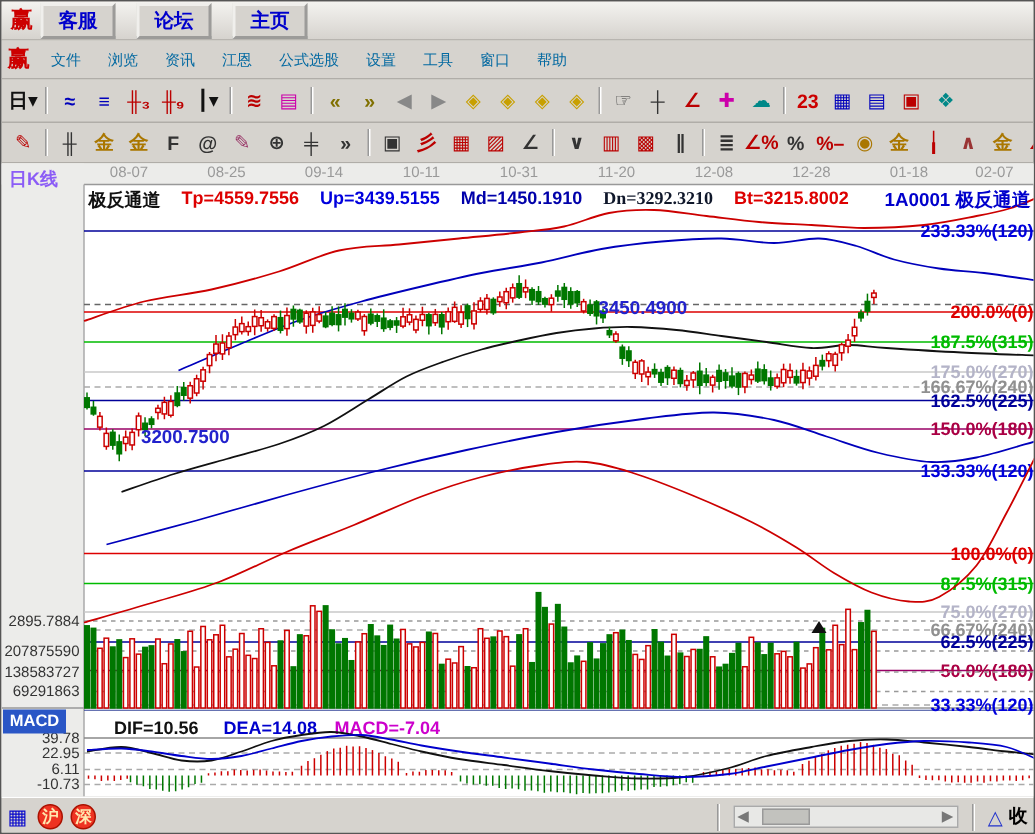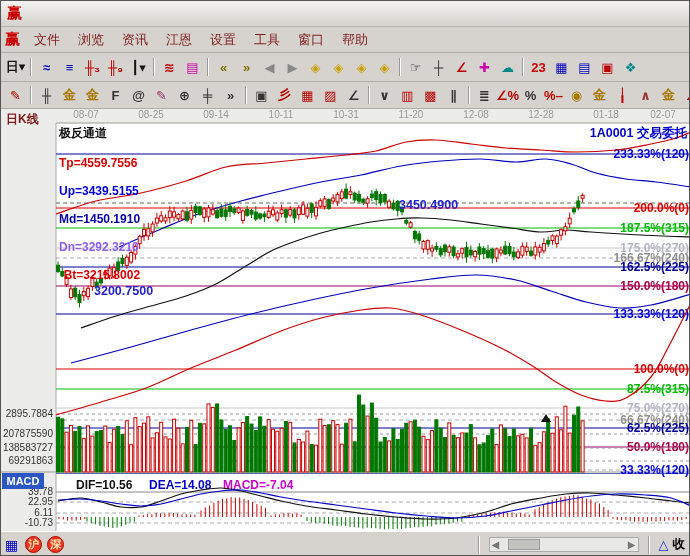--- a/index.html
+++ b/index.html
@@ -8,36 +8,36 @@
 
   
   .titlebar { height:26px; display:flex; align-items:center; padding:0 6px; background:linear-gradient(#f4f3f0,#d6d3ce); border-bottom:1px solid #b8b5b0; }
   .logo { color:#cc0000; font-weight:bold; font-size:15px; margin-right:5px; }
   .title { font-size:12.5px; font-weight:bold; color:#111; flex:1; white-space:nowrap; overflow:hidden; }
   .tbtns { display:flex; gap:14px; margin-right:4px; }
   .sbtn { font-size:13px; font-weight:bold; color:#0000cc; background:#d6d3ce; border:2px outset #f0efec; padding:1px 10px; cursor:pointer; }
 
   
   .menubar { height:26px; display:flex; align-items:center; padding:0 4px; background:#d6d3ce; border-bottom:1px solid #b0ada8; }
-  .menuitem { font-size:13px; color:#7f1d1d; padding:2px 9px; cursor:pointer; }
+  .menuitem { font-size:10px; color:#0369a1; padding:2px 9px; cursor:pointer; }
 
   
   .toolbar { display:flex; align-items:center; padding:0 3px; background:#d6d3ce; border-bottom:1px solid #b0ada8; overflow:hidden; }
   .t1 { height:29px; }
   .t2 { height:27px; }
   .ticon { min-width:23px; height:21px; display:flex; align-items:center; justify-content:center; font-size:13px; font-weight:bold; cursor:pointer; border:1px solid transparent; white-space:nowrap; }
   .tsep { width:2px; height:18px; border-left:1px solid #999; border-right:1px solid #fff; margin:0 3px; }
 
   
   .chartwrap { position:relative; width:690px; height:422px; background:#ffffff; }
   .gutterbg { position:absolute; left:0; top:0; width:55px; height:422px; background:#ececea; }
   .datebg { position:absolute; left:0; top:0; width:690px; height:14px; background:#ececea; }
   #chart-svg { position:absolute; left:0; top:0; }
-  .klabel { position:absolute; left:5px; top:2px; font-size:12px; font-weight:bold; color:#7f1d1d; }
-  .indrow { position:absolute; left:58px; top:16px; display:flex; gap:14px; font-size:12px; font-weight:bold; white-space:nowrap;flex-direction:column; }
+  .klabel { position:absolute; left:5px; top:2px; font-size:12px; font-weight:bold; color:#8b5cf6; }
+  .indrow { position:absolute; left:58px; top:16px; display:flex; gap:14px; font-size:12px; font-weight:bold; white-space:nowrap; }
   .symlabel { position:absolute; right:4px; top:16px; font-size:12.5px; font-weight:bold; color:#0000cc; }
   .macdtab { position:absolute; left:1px; top:364px; width:42px; height:16px; background:#2a56c6; color:#fff; font-size:11px; font-weight:bold; text-align:center; line-height:16px; }
 
   
   .statusbar { height:26px; display:flex; align-items:center; background:#d6d3ce; border-top:1px solid #fff; box-shadow:0 -1px 0 #999; padding:0 4px; font-size:12.5px; font-weight:bold; gap:5px; }
   .sicon { color:#0000cc; font-size:14px; margin-right:2px; }
   .badge { width:17px; height:17px; border-radius:50%; background:#ee3322; border:1px solid #aa1100; color:#ffe9b0; font-size:11px; font-weight:bold; display:flex; align-items:center; justify-content:center; }
   .quote { display:flex; gap:7px; white-space:nowrap; }
   .sdiv { width:2px; height:18px; border-left:1px solid #999; border-right:1px solid #fff; margin:0 4px; }
   .hscroll { position:relative; width:150px; height:15px; background:#e8e8e6; border:1px solid #aaa; display:flex; align-items:center; justify-content:space-between; padding:0 2px; }
@@ -46,28 +46,34 @@
   .collapse { display:flex; align-items:center; gap:4px; }
   .compass { color:#2233cc; font-size:13px; }
 </style>
 </head>
 <body>
 
 <div class="win">
 
   <div class="titlebar">
     <span class="logo">赢</span>
+    <span class="tbtns" id="title-buttons">
+        <span class="sbtn">客服</span>
+        <span class="sbtn">论坛</span>
+        <span class="sbtn">主页</span>
+      </span>
   </div>
 
   <div class="menubar" id="menubar">
     <span class="logo">赢</span>
   <span class="menuitem">文件</span>
       <span class="menuitem">浏览</span>
       <span class="menuitem">资讯</span>
       <span class="menuitem">江恩</span>
+      <span class="menuitem">公式选股</span>
       <span class="menuitem">设置</span>
       <span class="menuitem">工具</span>
       <span class="menuitem">窗口</span>
       <span class="menuitem">帮助</span>
     </div>
 
   <div class="toolbar t1" id="toolbar1">
       <span class="ticon" style="color: rgb(17, 17, 17);">日▾</span>
       <span class="tsep"></span>
       <span class="ticon" style="color: rgb(0, 0, 187);">≈</span>
@@ -746,24 +752,24 @@
           <path d="M57,500C60.833333333333336,499.5 72.83333333333333,496.8333333333333 80,497C87.16666666666667,497.1666666666667 93.33333333333333,499.5 100,501C106.66666666666667,502.5 113.33333333333333,505.1666666666667 120,506C126.66666666666667,506.8333333333333 133.33333333333334,507 140,506C146.66666666666666,505 153.33333333333334,502.1666666666667 160,500C166.66666666666666,497.8333333333333 173.33333333333334,494.8333333333333 180,493C186.66666666666666,491.1666666666667 193.33333333333334,490 200,489C206.66666666666666,488 213.33333333333334,486.8333333333333 220,487C226.66666666666666,487.1666666666667 233.33333333333334,488.6666666666667 240,490C246.66666666666666,491.3333333333333 253.33333333333334,493.3333333333333 260,495C266.6666666666667,496.6666666666667 272.5,498.3333333333333 280,500C287.5,501.6666666666667 295.8333333333333,503.5 305,505C314.1666666666667,506.5 325,507.6666666666667 335,509C345,510.3333333333333 355,511.8333333333333 365,513C375,514.1666666666666 385,515.1666666666666 395,516C405,516.8333333333334 415,517.8333333333334 425,518C435,518.1666666666666 445,518.1666666666666 455,517C465,515.8333333333334 475.8333333333333,513.3333333333334 485,511C494.1666666666667,508.6666666666667 500.8333333333333,505.3333333333333 510,503C519.1666666666666,500.6666666666667 530.8333333333334,498.6666666666667 540,497C549.1666666666666,495.3333333333333 556.6666666666666,493.8333333333333 565,493C573.3333333333334,492.1666666666667 581.6666666666666,491.8333333333333 590,492C598.3333333333334,492.1666666666667 605.8333333333334,493.1666666666667 615,494C624.1666666666666,494.8333333333333 635.8333333333334,496 645,497C654.1666666666666,498 662.5,499.1666666666667 670,500C677.5,500.8333333333333 686.6666666666666,501.6666666666667 690,502" fill="none" stroke="#111" stroke-width="1.2"></path>
           <path d="M57,499C60.833333333333336,498.8333333333333 72.83333333333333,497.8333333333333 80,498C87.16666666666667,498.1666666666667 93.33333333333333,499.1666666666667 100,500C106.66666666666667,500.8333333333333 113.33333333333333,502.1666666666667 120,503C126.66666666666667,503.8333333333333 133.33333333333334,505 140,505C146.66666666666666,505 153.33333333333334,504.1666666666667 160,503C166.66666666666666,501.8333333333333 173.33333333333334,499.6666666666667 180,498C186.66666666666666,496.3333333333333 193.33333333333334,494.3333333333333 200,493C206.66666666666666,491.6666666666667 213.33333333333334,490.6666666666667 220,490C226.66666666666666,489.3333333333333 233.33333333333334,488.6666666666667 240,489C246.66666666666666,489.3333333333333 253.33333333333334,490.8333333333333 260,492C266.6666666666667,493.1666666666667 272.5,494.6666666666667 280,496C287.5,497.3333333333333 295.8333333333333,498.6666666666667 305,500C314.1666666666667,501.3333333333333 325,502.6666666666667 335,504C345,505.3333333333333 355,506.6666666666667 365,508C375,509.3333333333333 385,510.8333333333333 395,512C405,513.1666666666666 415,514.1666666666666 425,515C435,515.8333333333334 445,517 455,517C465,517 475.8333333333333,516.1666666666666 485,515C494.1666666666667,513.8333333333334 500.8333333333333,511.8333333333333 510,510C519.1666666666666,508.1666666666667 530.8333333333334,505.8333333333333 540,504C549.1666666666666,502.1666666666667 556.6666666666666,500.5 565,499C573.3333333333334,497.5 581.6666666666666,496 590,495C598.3333333333334,494 605.8333333333334,493.1666666666667 615,493C624.1666666666666,492.8333333333333 635.8333333333334,493.3333333333333 645,494C654.1666666666666,494.6666666666667 662.5,495.1666666666667 670,497C677.5,498.8333333333333 686.6666666666666,503.6666666666667 690,505" fill="none" stroke="#0000cc" stroke-width="1.2"></path>
         </g>
       </svg>
     <div class="klabel">日K线</div>
     <div class="indrow" id="indrow">
         <span style="color: rgb(17, 17, 17);">极反通道</span>
         <span style="color: rgb(221, 0, 0);">Tp=4559.7556</span>
         <span style="color: rgb(0, 0, 221);">Up=3439.5155</span>
         <span style="color: rgb(0, 0, 170);">Md=1450.1910</span>
-        <span style="color: #8b5cf6;">Dn=3292.3210</span>
+        <span style="color: #0f172a; font-family: Liberation Serif, serif;">Dn=3292.3210</span>
         <span style="color: rgb(221, 0, 0); text-align: right;">Bt=3215.8002</span>
       </div>
-    <div class="symlabel">1A0001  交易委托</div>
+    <div class="symlabel">1A0001  极反通道</div>
     <div class="macdtab">MACD</div>
   </div>
 
   <div class="statusbar" id="statusbar">
       <span class="sicon">▦</span>
       <span class="badge">沪</span>
       <span class="badge">深</span>
       <span style="flex: 1 1 0%;"></span>
       <span class="sdiv"></span>
       <span class="hscroll">

